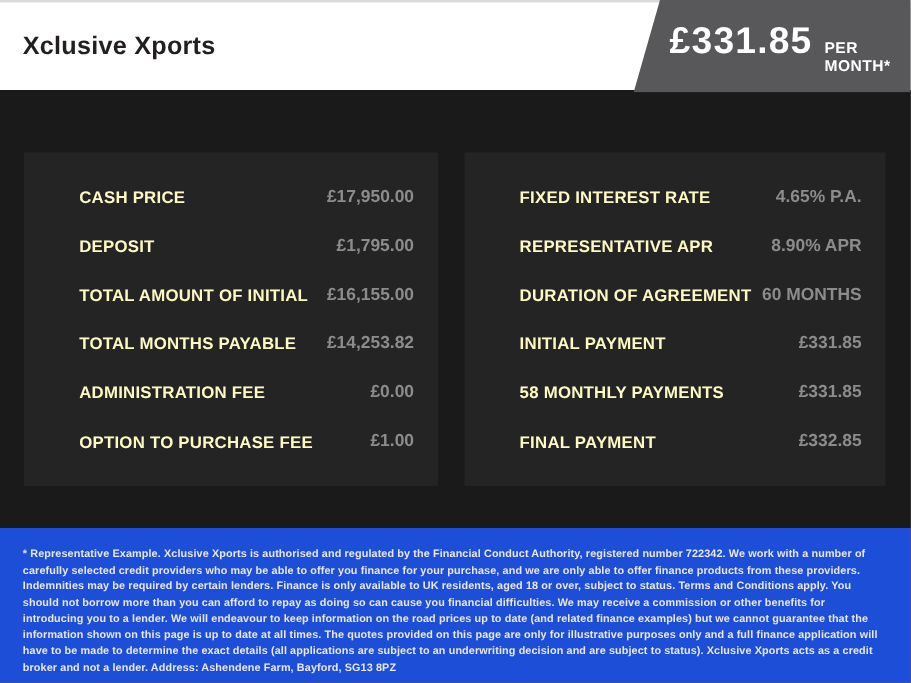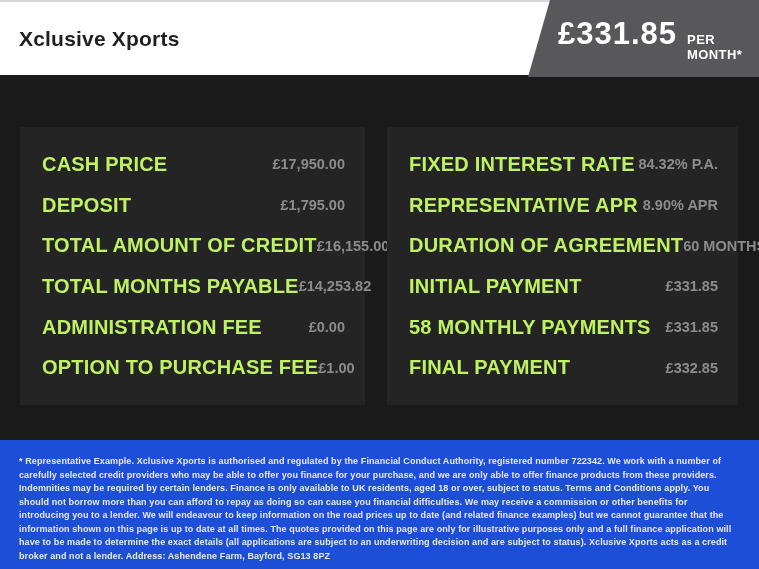--- a/index.html
+++ b/index.html
@@ -78,25 +78,26 @@
   }
   .panel-left  { width:345px; }
   .panel-right { width:351px; }
   .finance-row {
     flex:1;
     display:flex;
     align-items:center;
     justify-content:space-between;
   }
   .row-label {
-    color:#bef264;
-    font-size:20px;
+    color:#fef9c3;
+    font-size:14px;
     font-weight:bold;
     letter-spacing:0.2px;
     white-space:nowrap;
+    margin-left:24px;
   }
   .row-value {
     color:#8c8c8c;
     font-size:14.5px;
     font-weight:bold;
     white-space:nowrap;
   }
 
   
   .footer {
@@ -135,41 +136,41 @@
       <div class="panel panel-left">
         <div class="finance-row">
           <span class="row-label">CASH PRICE</span>
           <span class="row-value">£17,950.00</span>
         </div>
         <div class="finance-row">
           <span class="row-label">DEPOSIT</span>
           <span class="row-value">£1,795.00</span>
         </div>
         <div class="finance-row">
-          <span class="row-label">TOTAL AMOUNT OF CREDIT</span>
+          <span class="row-label">TOTAL AMOUNT OF INITIAL</span>
           <span class="row-value">£16,155.00</span>
         </div>
         <div class="finance-row">
           <span class="row-label">TOTAL MONTHS PAYABLE</span>
           <span class="row-value">£14,253.82</span>
         </div>
         <div class="finance-row">
           <span class="row-label">ADMINISTRATION FEE</span>
           <span class="row-value">£0.00</span>
         </div>
         <div class="finance-row">
           <span class="row-label">OPTION TO PURCHASE FEE</span>
           <span class="row-value">£1.00</span>
         </div>
       </div>
 
       <div class="panel panel-right">
         <div class="finance-row">
           <span class="row-label">FIXED INTEREST RATE</span>
-          <span class="row-value">84.32% P.A.</span>
+          <span class="row-value">4.65% P.A.</span>
         </div>
         <div class="finance-row">
           <span class="row-label">REPRESENTATIVE APR</span>
           <span class="row-value">8.90% APR</span>
         </div>
         <div class="finance-row">
           <span class="row-label">DURATION OF AGREEMENT</span>
           <span class="row-value">60 MONTHS</span>
         </div>
         <div class="finance-row">

